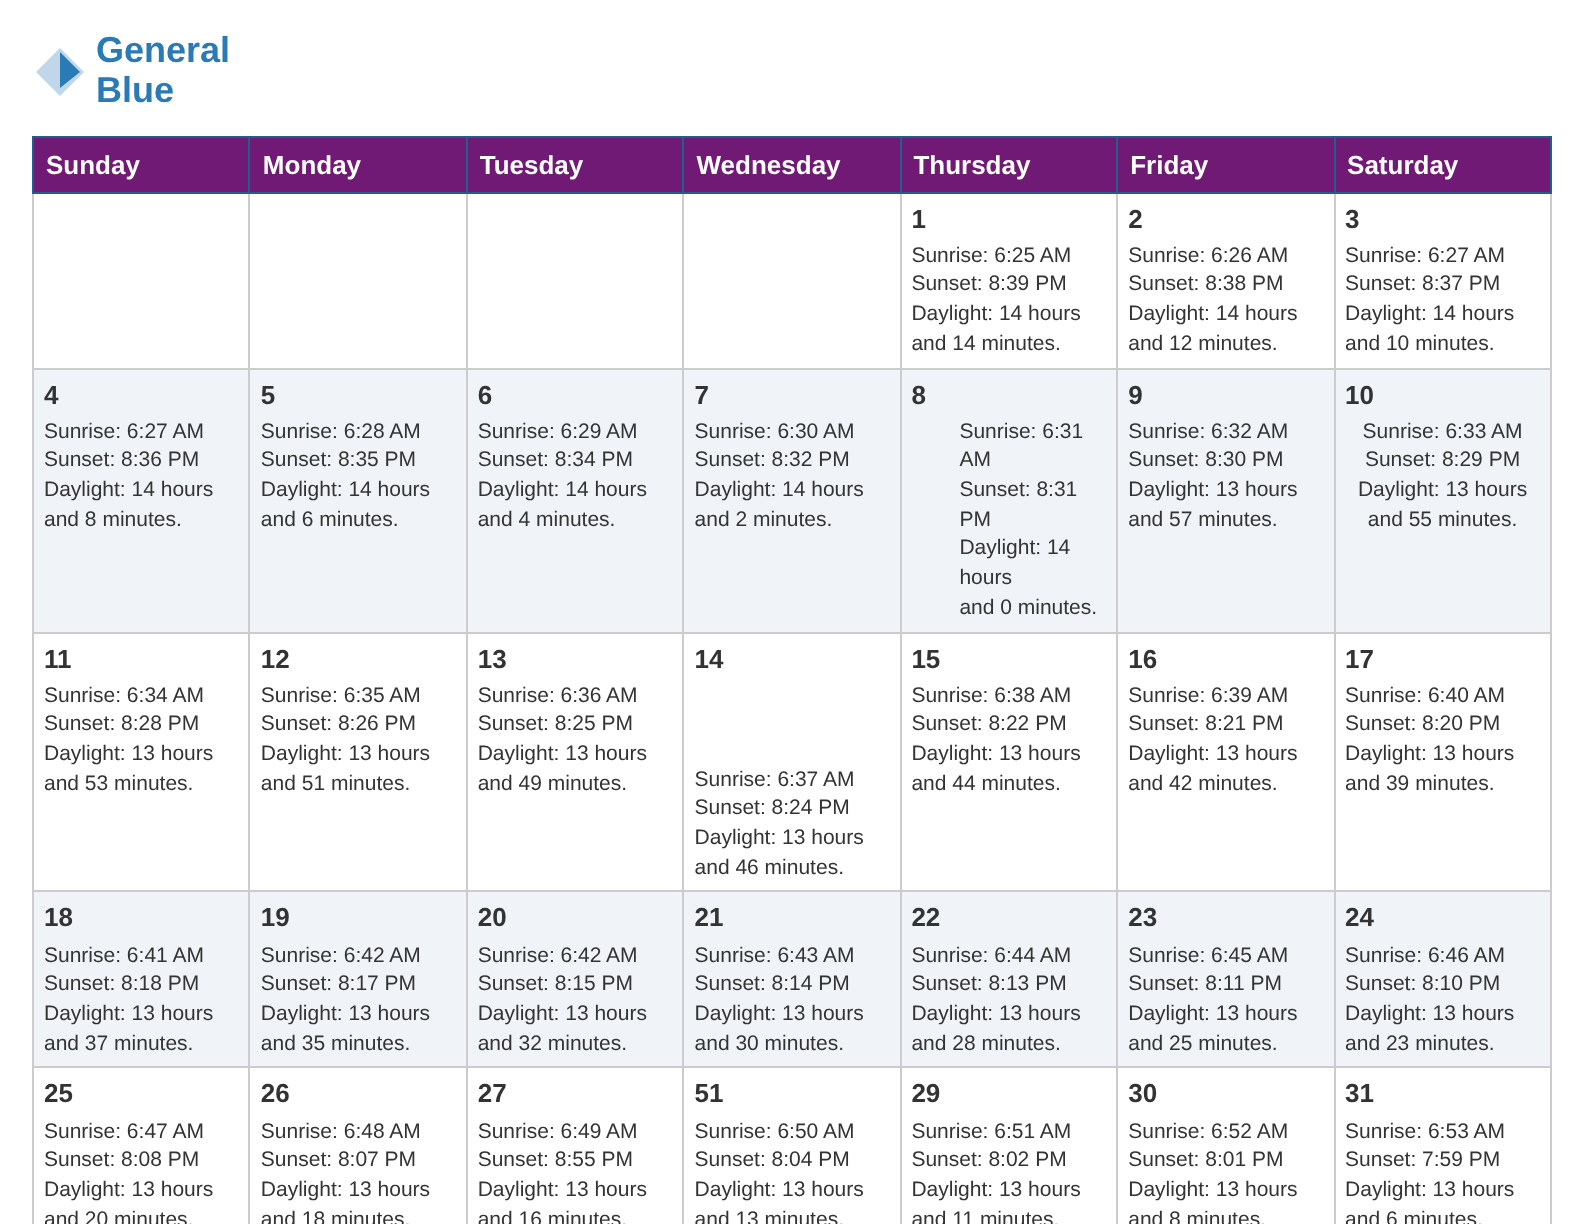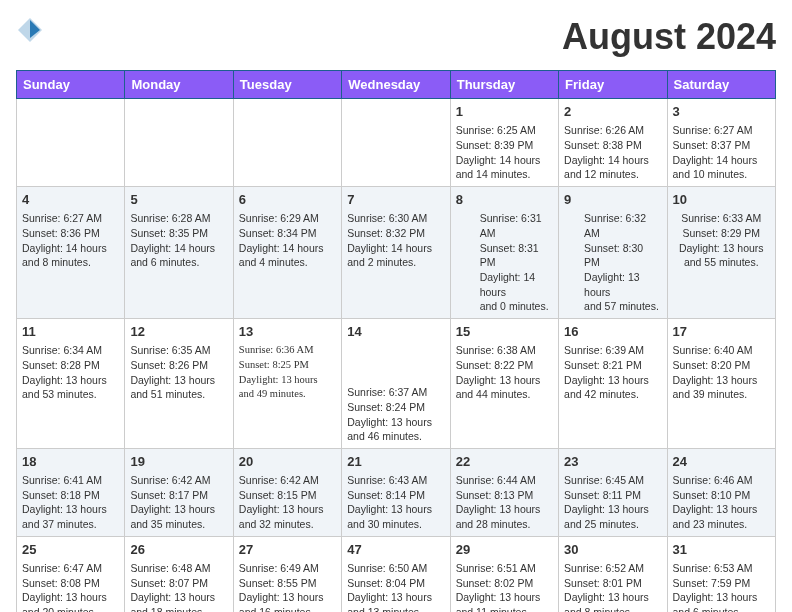--- a/index.html
+++ b/index.html
@@ -45,21 +45,21 @@
     .subtitle {
       font-size: 16px;
       color: #555;
     }
     .calendar-table {
       width: 100%;
       border-collapse: collapse;
       font-size: 11px;
     }
     .calendar-table th {
-      background-color: #8b5cf6;
+      background-color: #701a75;
       color: #fff;
       text-align: left;
       padding: 6px 6px;
       font-size: 13px;
       font-weight: bold;
       border: 1px solid #1e5f8e;
     }
     .calendar-table td {
       border: 1px solid #ccc;
       vertical-align: top;
@@ -95,23 +95,26 @@
   </style>
 </head>
 <body>
 
 <div class="header">
   <div class="logo">
     <svg class="logo-icon" viewBox="0 0 28 28" xmlns="http://www.w3.org/2000/svg">
       <polygon points="14,2 26,14 14,26 2,14" fill="#2a7ab5" opacity="0.3"></polygon>
       <polygon points="14,4 24,14 14,22" fill="#2a7ab5"></polygon>
     </svg>
+    <div class="logo-text">
+      <div><span>General</span></div>
+      <div><span>Blue</span></div>
+    </div>
   </div>
   <div class="title-block">
-    <div class="main-title">August 2024</div>
   </div>
 </div>
 
 <table class="calendar-table">
   <thead>
     <tr id="header-row">
         <th>Sunday</th>
         <th>Monday</th>
         <th>Tuesday</th>
         <th>Wednesday</th>
@@ -179,21 +182,21 @@
         </td>
         <td>
           <span class="day-number">8</span>
           <div class="day-info" style="white-space: pre-line; margin-left: 24px;">Sunrise: 6:31 AM
 Sunset: 8:31 PM
 Daylight: 14 hours
 and 0 minutes.</div>
         </td>
         <td>
           <span class="day-number">9</span>
-          <div class="day-info" style="white-space: pre-line; margin-left: 20px;">Sunrise: 6:32 AM
+          <div class="day-info" style="white-space: pre-line;">Sunrise: 6:32 AM
 Sunset: 8:30 PM
 Daylight: 13 hours
 and 57 minutes.</div>
         </td>
         <td>
           <span class="day-number">10</span>
           <div class="day-info" style="white-space: pre-line; text-align: center;">Sunrise: 6:33 AM
 Sunset: 8:29 PM
 Daylight: 13 hours
 and 55 minutes.</div>
@@ -209,21 +212,21 @@
         </td>
         <td>
           <span class="day-number">12</span>
           <div class="day-info" style="white-space: pre-line;">Sunrise: 6:35 AM
 Sunset: 8:26 PM
 Daylight: 13 hours
 and 51 minutes.</div>
         </td>
         <td>
           <span class="day-number">13</span>
-          <div class="day-info" style="white-space: pre-line; font-family: Liberation Serif, serif;">Sunrise: 6:36 AM
+          <div class="day-info" style="white-space: pre-line;">Sunrise: 6:36 AM
 Sunset: 8:25 PM
 Daylight: 13 hours
 and 49 minutes.</div>
         </td>
         <td>
           <span class="day-number">14</span>
           <div class="day-info" style="white-space: pre-line; margin-top: 44px;">Sunrise: 6:37 AM
 Sunset: 8:24 PM
 Daylight: 13 hours
 and 46 minutes.</div>
@@ -317,21 +320,21 @@
 and 18 minutes.</div>
         </td>
         <td>
           <span class="day-number">27</span>
           <div class="day-info" style="white-space: pre-line;">Sunrise: 6:49 AM
 Sunset: 8:55 PM
 Daylight: 13 hours
 and 16 minutes.</div>
         </td>
         <td>
-          <span class="day-number">47</span>
+          <span class="day-number">51</span>
           <div class="day-info" style="white-space: pre-line;">Sunrise: 6:50 AM
 Sunset: 8:04 PM
 Daylight: 13 hours
 and 13 minutes.</div>
         </td>
         <td>
           <span class="day-number">29</span>
           <div class="day-info" style="white-space: pre-line;">Sunrise: 6:51 AM
 Sunset: 8:02 PM
 Daylight: 13 hours

